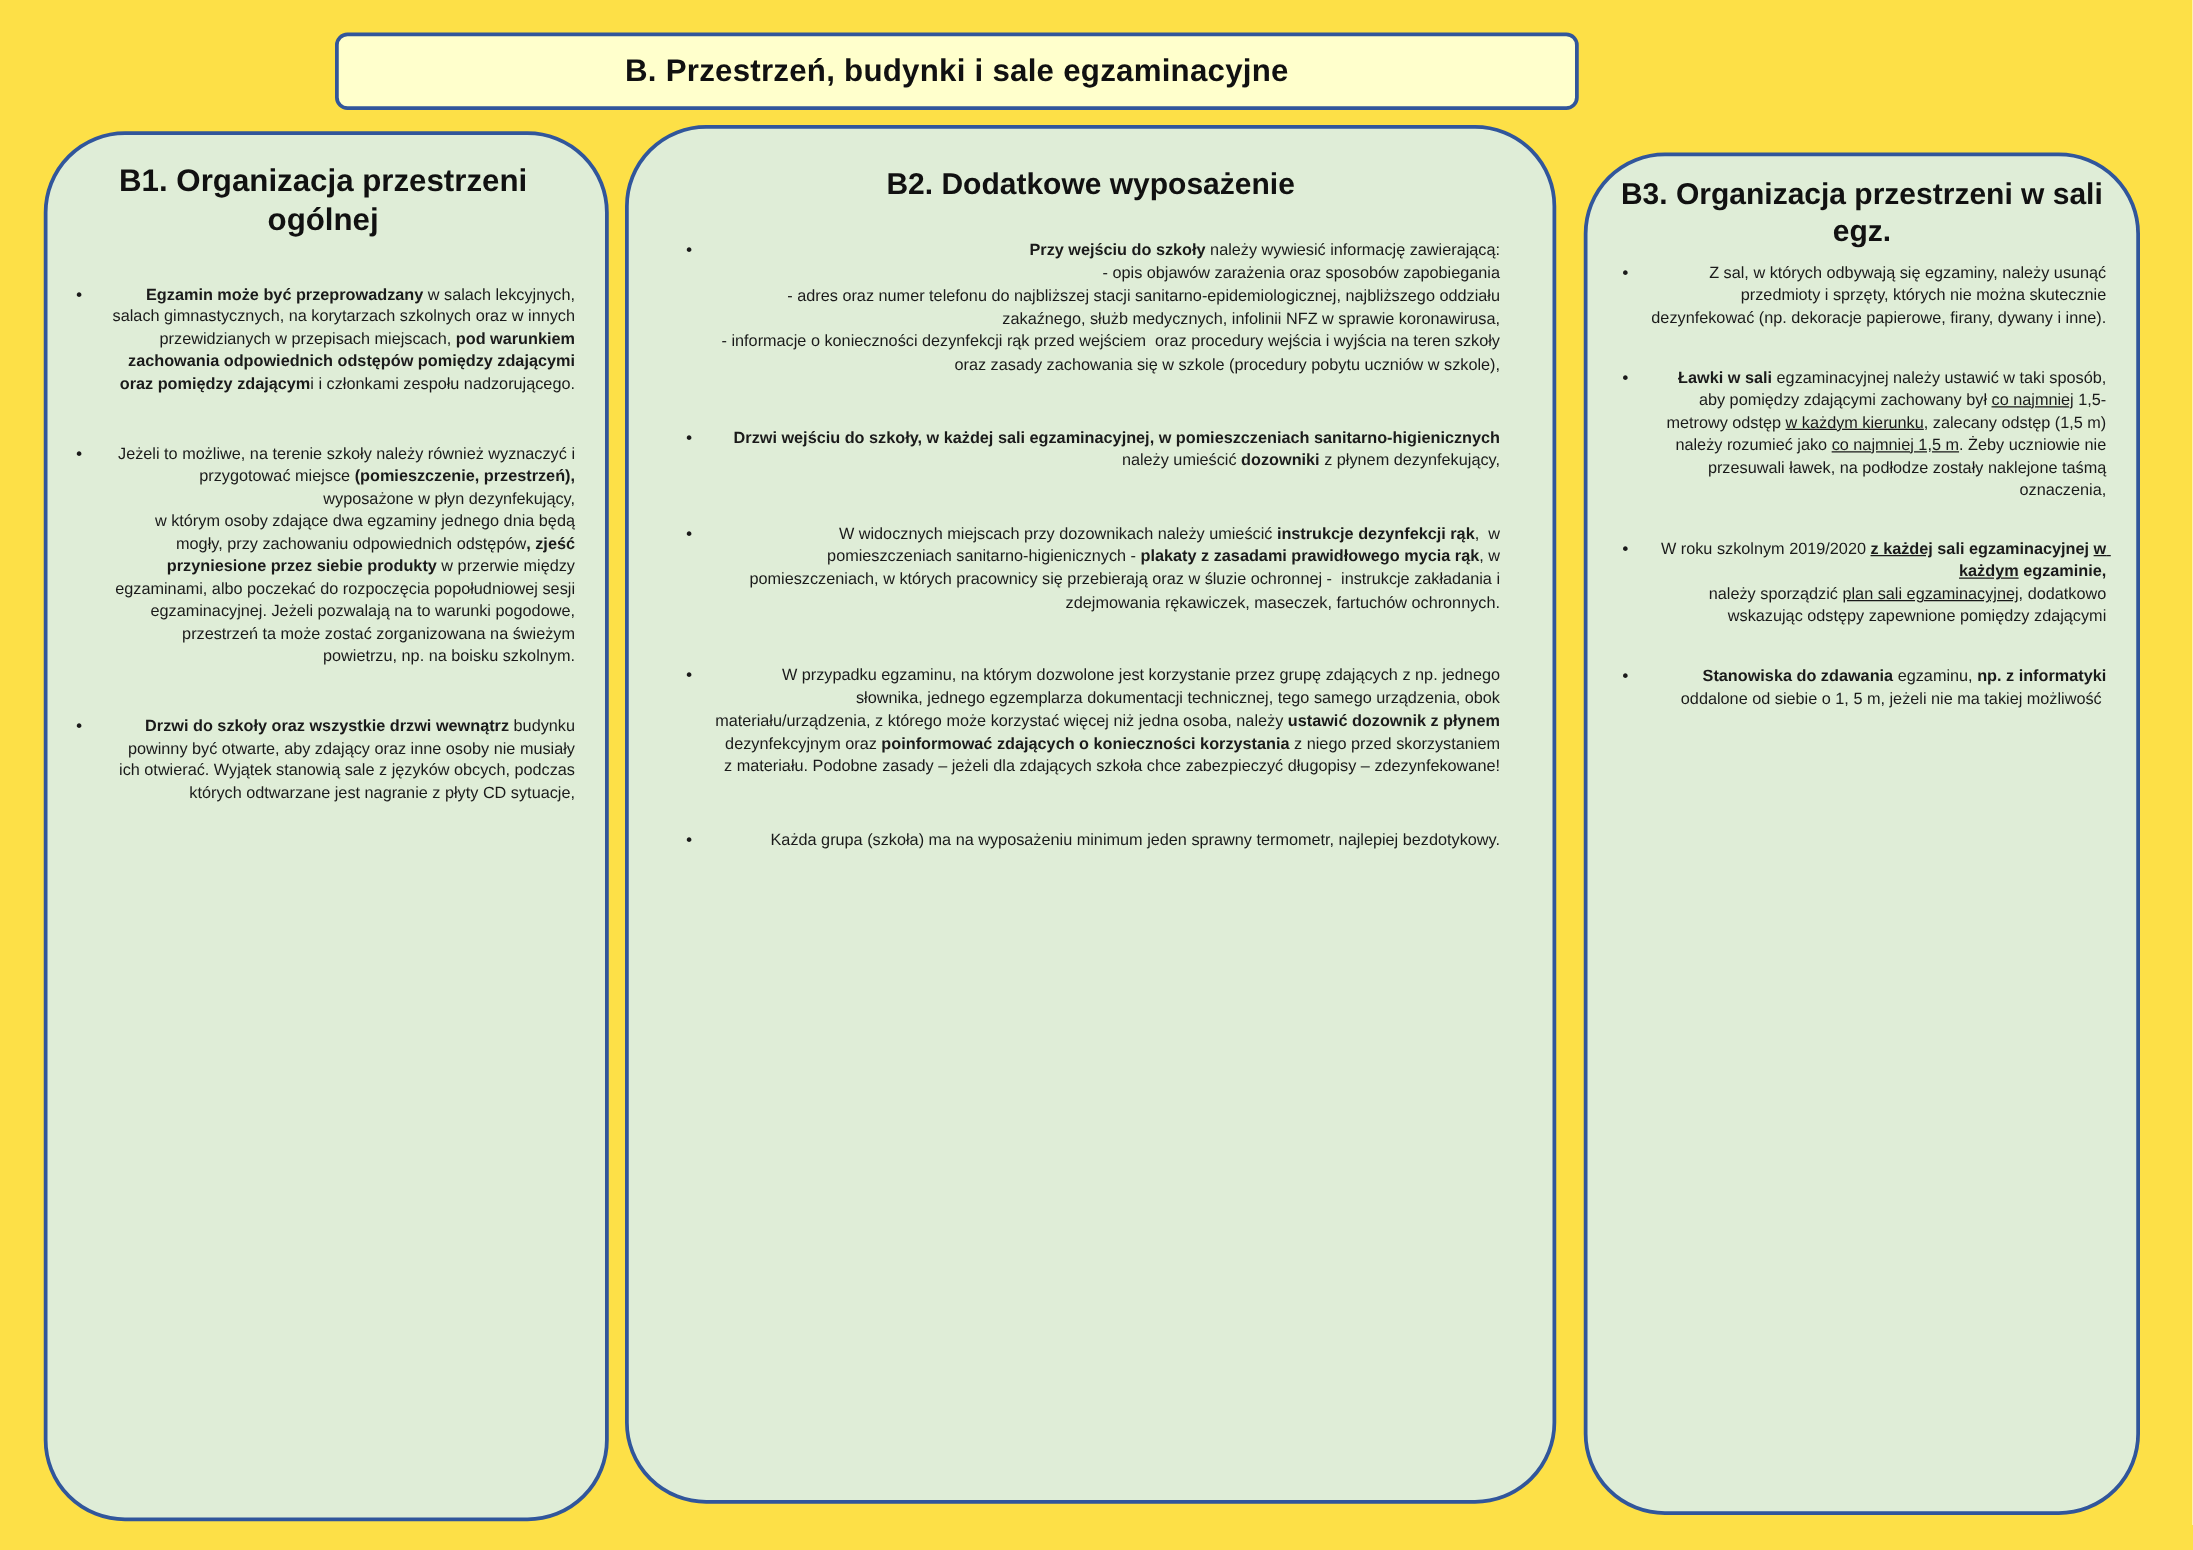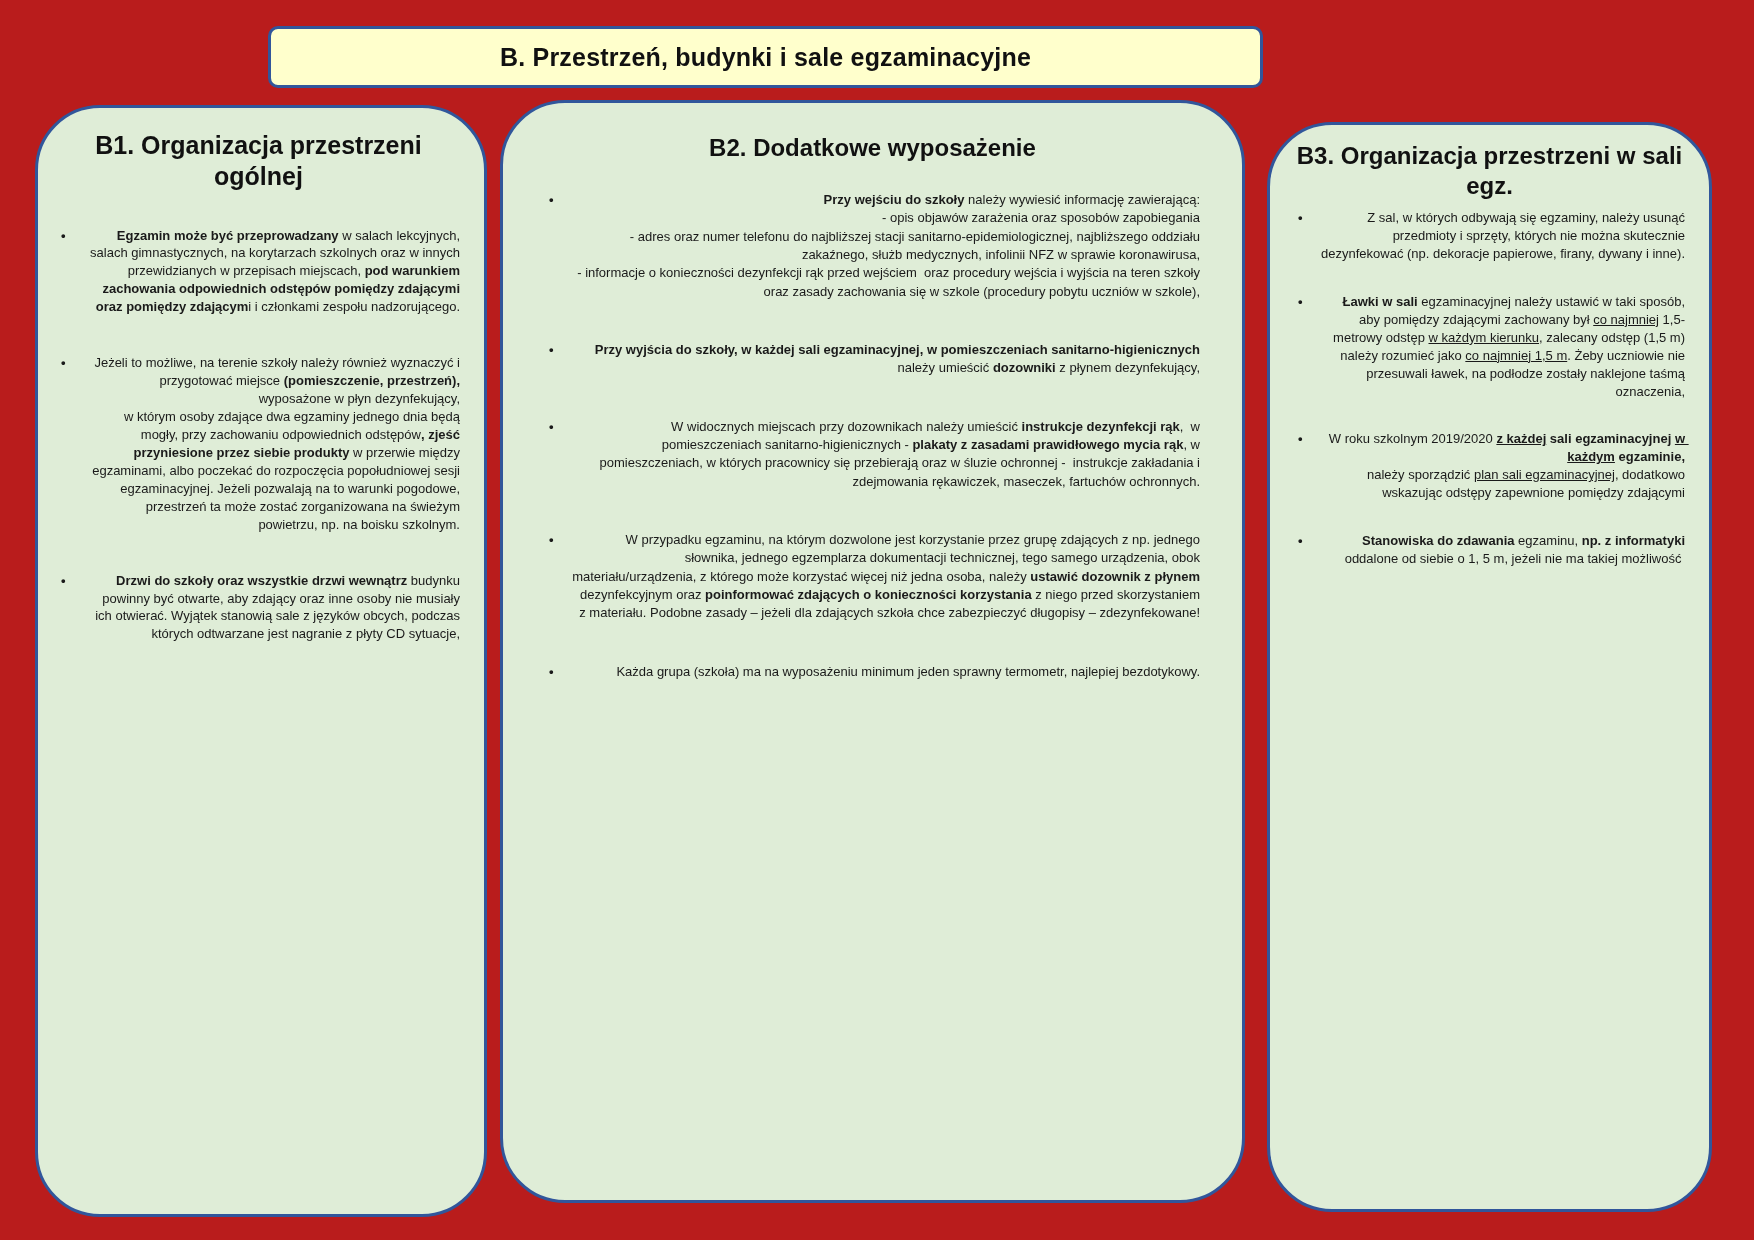--- a/index.html
+++ b/index.html
@@ -1,20 +1,20 @@
 <!DOCTYPE html>
 <html lang="pl"><head>
 <meta charset="utf-8">
 <title>B. Przestrzeń, budynki i sale egzaminacyjne</title>
 <style>
   html,body{margin:0;padding:0;background:#ffffff;}
   .page{
     position:relative;
     width:1754px;height:1240px;
-    background:#b91c1c;
+    background:#fde047;
     font-family:"Liberation Sans", sans-serif;
     color:#1a1a1a;
     overflow:hidden;
   }
   .header-box{
     position:absolute;left:268px;top:26px;width:995px;height:62px;
     box-sizing:border-box;
     background:#FFFFCC;
     border:3px solid #31569B;
     border-radius:10px;
@@ -80,21 +80,21 @@
       </ul>
   </div>
 
   <div class="panel panel-b2">
     <div class="panel-title">B2. Dodatkowe wyposażenie</div>
     <ul class="bullets">
         <li><span class="b ">Przy wejściu do szkoły</span><span class=""> należy wywiesić informację zawierającą:
 - opis objawów zarażenia oraz sposobów zapobiegania
 - adres oraz numer telefonu do najbliższej stacji sanitarno-epidemiologicznej, najbliższego oddziału zakaźnego, służb medycznych, infolinii NFZ w sprawie koronawirusa,
 - informacje o konieczności dezynfekcji rąk przed wejściem  oraz procedury wejścia i wyjścia na teren szkoły oraz zasady zachowania się w szkole (procedury pobytu uczniów w szkole),</span></li>
-        <li><span class="b ">Przy wyjścia do szkoły, w każdej sali egzaminacyjnej, w pomieszczeniach sanitarno-higienicznych</span><span class=""> należy umieścić </span><span class="b ">dozowniki</span><span class=""> z płynem dezynfekujący,</span></li>
+        <li><span class="b ">Drzwi wejściu do szkoły, w każdej sali egzaminacyjnej, w pomieszczeniach sanitarno-higienicznych</span><span class=""> należy umieścić </span><span class="b ">dozowniki</span><span class=""> z płynem dezynfekujący,</span></li>
         <li><span class="">W widocznych miejscach przy dozownikach należy umieścić </span><span class="b ">instrukcje dezynfekcji rąk</span><span class="">,  w pomieszczeniach sanitarno-higienicznych - </span><span class="b ">plakaty z zasadami prawidłowego mycia rąk</span><span class="">, w pomieszczeniach, w których pracownicy się przebierają oraz w śluzie ochronnej -  instrukcje zakładania i zdejmowania rękawiczek, maseczek, fartuchów ochronnych.</span></li>
         <li><span class="">W przypadku egzaminu, na którym dozwolone jest korzystanie przez grupę zdających z np. jednego słownika, jednego egzemplarza dokumentacji technicznej, tego samego urządzenia, obok materiału/urządzenia, z którego może korzystać więcej niż jedna osoba, należy </span><span class="b ">ustawić dozownik z płynem</span><span class=""> dezynfekcyjnym oraz </span><span class="b ">poinformować zdających o konieczności korzystania</span><span class=""> z niego przed skorzystaniem z materiału. Podobne zasady – jeżeli dla zdających szkoła chce zabezpieczyć długopisy – zdezynfekowane!</span></li>
         <li><span class="">Każda grupa (szkoła) ma na wyposażeniu minimum jeden sprawny termometr, najlepiej bezdotykowy.</span></li>
       </ul>
   </div>
 
   <div class="panel panel-b3">
     <div class="panel-title">B3. Organizacja przestrzeni w sali
 egz.</div>
     <ul class="bullets">

